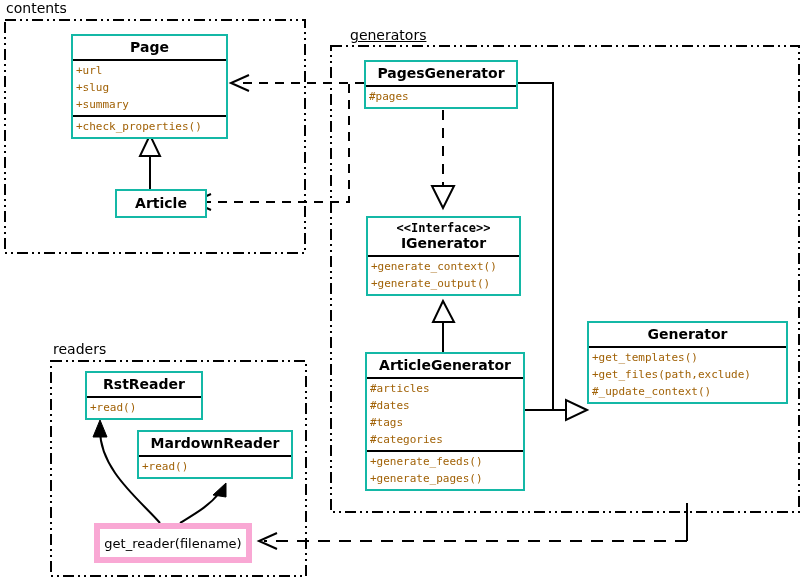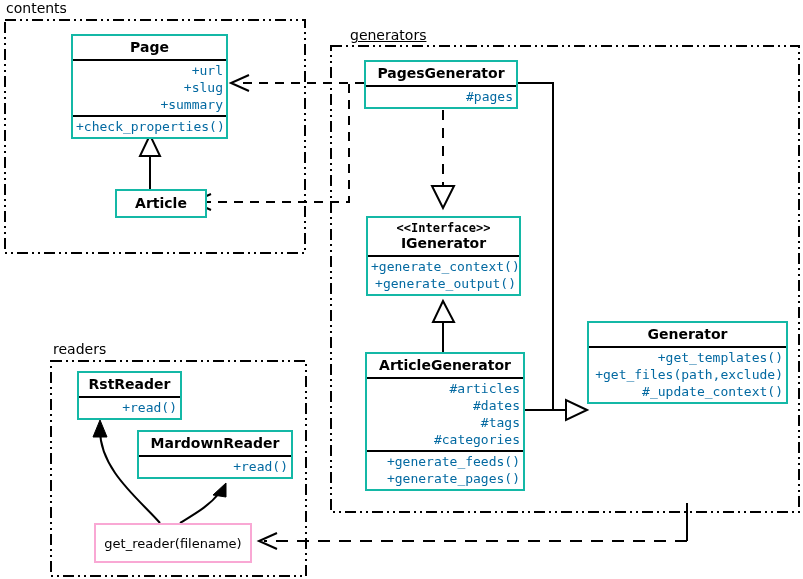--- a/index.html
+++ b/index.html
@@ -8,23 +8,23 @@
   .pkg-label{position:absolute;font-family:"DejaVu Sans",sans-serif;font-size:14px;
              color:#000;background:#fff;padding:0 2px;white-space:nowrap;z-index:6;}
 
   
   .cls{position:absolute;box-sizing:border-box;border:2px solid #14b8a6;background:#fff;z-index:5;}
   .cls .hdr{box-sizing:border-box;text-align:center;font-family:"DejaVu Sans",sans-serif;
             font-weight:bold;font-size:14px;color:#000;padding:3px 4px 4px 4px;line-height:1.15;}
   .cls .stereo{display:block;font-family:"DejaVu Sans Mono",monospace;font-weight:bold;
                font-size:12px;line-height:1.2;}
   .cls .sect{box-sizing:border-box;border-top:2px solid #000;padding:1px 3px 2px 3px;}
-  .cls .sect div{font-family:"DejaVu Sans Mono",monospace;font-size:13px;color:#0369a1;
-                 line-height:17px;white-space:nowrap;text-align:right;}
-  .plainbox{position:absolute;box-sizing:border-box;border:2px solid #f9a8d4;background:#fff;
+  .cls .sect div{font-family:"DejaVu Sans Mono",monospace;font-size:11px;color:#a16207;
+                 line-height:17px;white-space:nowrap;}
+  .plainbox{position:absolute;box-sizing:border-box;border:6px solid #f9a8d4;background:#fff;
             display:flex;align-items:center;justify-content:center;z-index:5;
             font-family:"DejaVu Sans",sans-serif;font-size:13px;color:#000;}
 
   
   #wires{position:absolute;left:0;top:0;width:803px;height:579px;z-index:3;}
   #frames{position:absolute;left:0;top:0;width:803px;height:579px;z-index:1;}
 </style>
 </head>
 <body>
 
@@ -146,21 +146,21 @@
 
   <div class="cls" style="left:587px;top:321px;width:201px;">
     <div class="hdr">Generator</div>
     <div class="sect">
       <div>+get_templates()</div>
       <div>+get_files(path,exclude)</div>
       <div>#_update_context()</div>
     </div>
   </div>
 
-  <div class="cls" style="left:77px;top:371px;width:105px;">
+  <div class="cls" style="left:85px;top:371px;width:118px;">
     <div class="hdr">RstReader</div>
     <div class="sect">
       <div>+read()</div>
     </div>
   </div>
 
   <div class="cls" style="left:137px;top:430px;width:156px;">
     <div class="hdr">MardownReader</div>
     <div class="sect">
       <div>+read()</div>

